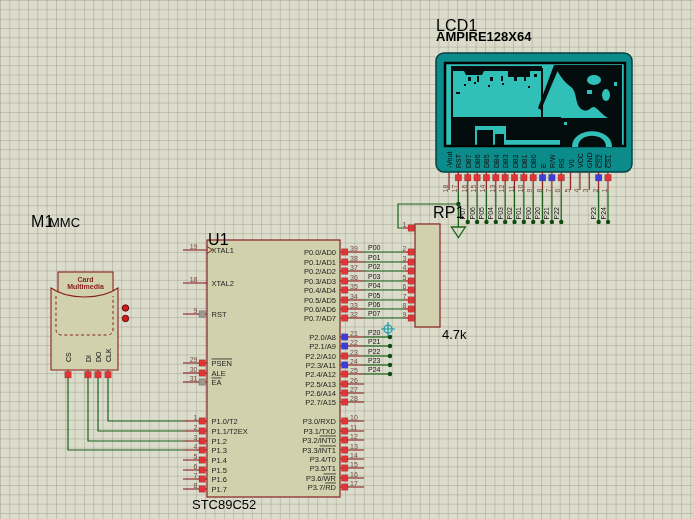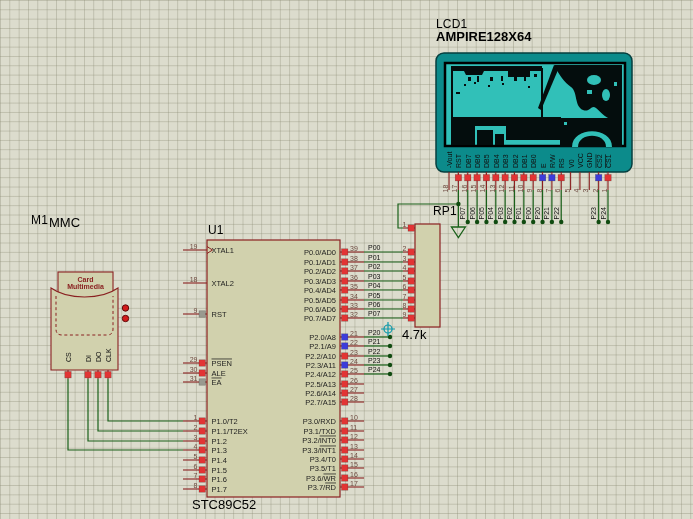--- a/index.html
+++ b/index.html
@@ -7,21 +7,21 @@
     position:relative;width:693px;height:519px;overflow:hidden;
     background-color:#dcdccd;
     background-image:
       linear-gradient(to right, rgba(140,140,118,.38) 1px, transparent 1px),
       linear-gradient(to bottom, rgba(140,140,118,.38) 1px, transparent 1px);
     background-size:9.33px 9.33px;
     font-family:"Liberation Sans","DejaVu Sans",sans-serif;
   }
   #art{position:absolute;left:0;top:0;}
   .lbl{position:absolute;color:#000;white-space:nowrap;line-height:1.05;}
-  .ref{font-size:12px;letter-spacing:.2px;}
+  .ref{font-size:16px;letter-spacing:.2px;}
   .val{font-size:13px;}
   .cardlbl{font-size:7px;color:#8a2121;text-align:center;width:55px;font-weight:bold;}
   svg text{font-family:"Liberation Sans","DejaVu Sans",sans-serif;}
   .pname{font-size:7.5px;fill:#1e1e1e;}
   .pnum{font-size:7px;fill:#6e4b41;}
   .net{font-size:7px;fill:#111;}
   .rot{font-size:7px;fill:#111;}
 </style>
 </head>
 <body>
@@ -407,25 +407,25 @@
       <path d="M608,190 V222" fill="none" stroke="#1a611a" stroke-width="1.2"></path>
       <circle cx="608" cy="222" r="2.2" fill="#104b10"></circle>
       <text x="605.5" y="219.5" class="rot" transform="rotate(-90 605.5 219.5)">P24</text>
       <circle cx="388" cy="329" r="4" fill="none" stroke="#0d98aa" stroke-width="1.2"></circle>
       <path d="M381,329 H395 M388,322 V336" fill="none" stroke="#0d98aa" stroke-width="1.2"></path>
     </svg>
 
   <div class="lbl ref" style="left:31px;top:214px">M1</div>
   <div class="lbl val" style="left:49px;top:216px">MMC</div>
 
-  <div class="lbl ref" style="left:208px;top:224px">U1</div>
+  <div class="lbl ref" style="left:208px;top:232px">U1</div>
   <div class="lbl val" style="left:192px;top:498px">STC89C52</div>
 
   <div class="lbl ref" style="left:433px;top:205px">RP1</div>
-  <div class="lbl val" style="left:402px;top:328px">4.7k</div>
+  <div class="lbl val" style="left:442px;top:328px">4.7k</div>
 
   <div class="lbl ref" style="left:436px;top:18px">LCD1</div>
   <div class="lbl val" style="left:436px;top:30px;font-weight:bold">AMPIRE128X64</div>
 
   <div class="lbl cardlbl" style="left:58px;top:276px">
     <div>Card</div>
     <div>Multimedia</div>
   </div>
 </div>
 

